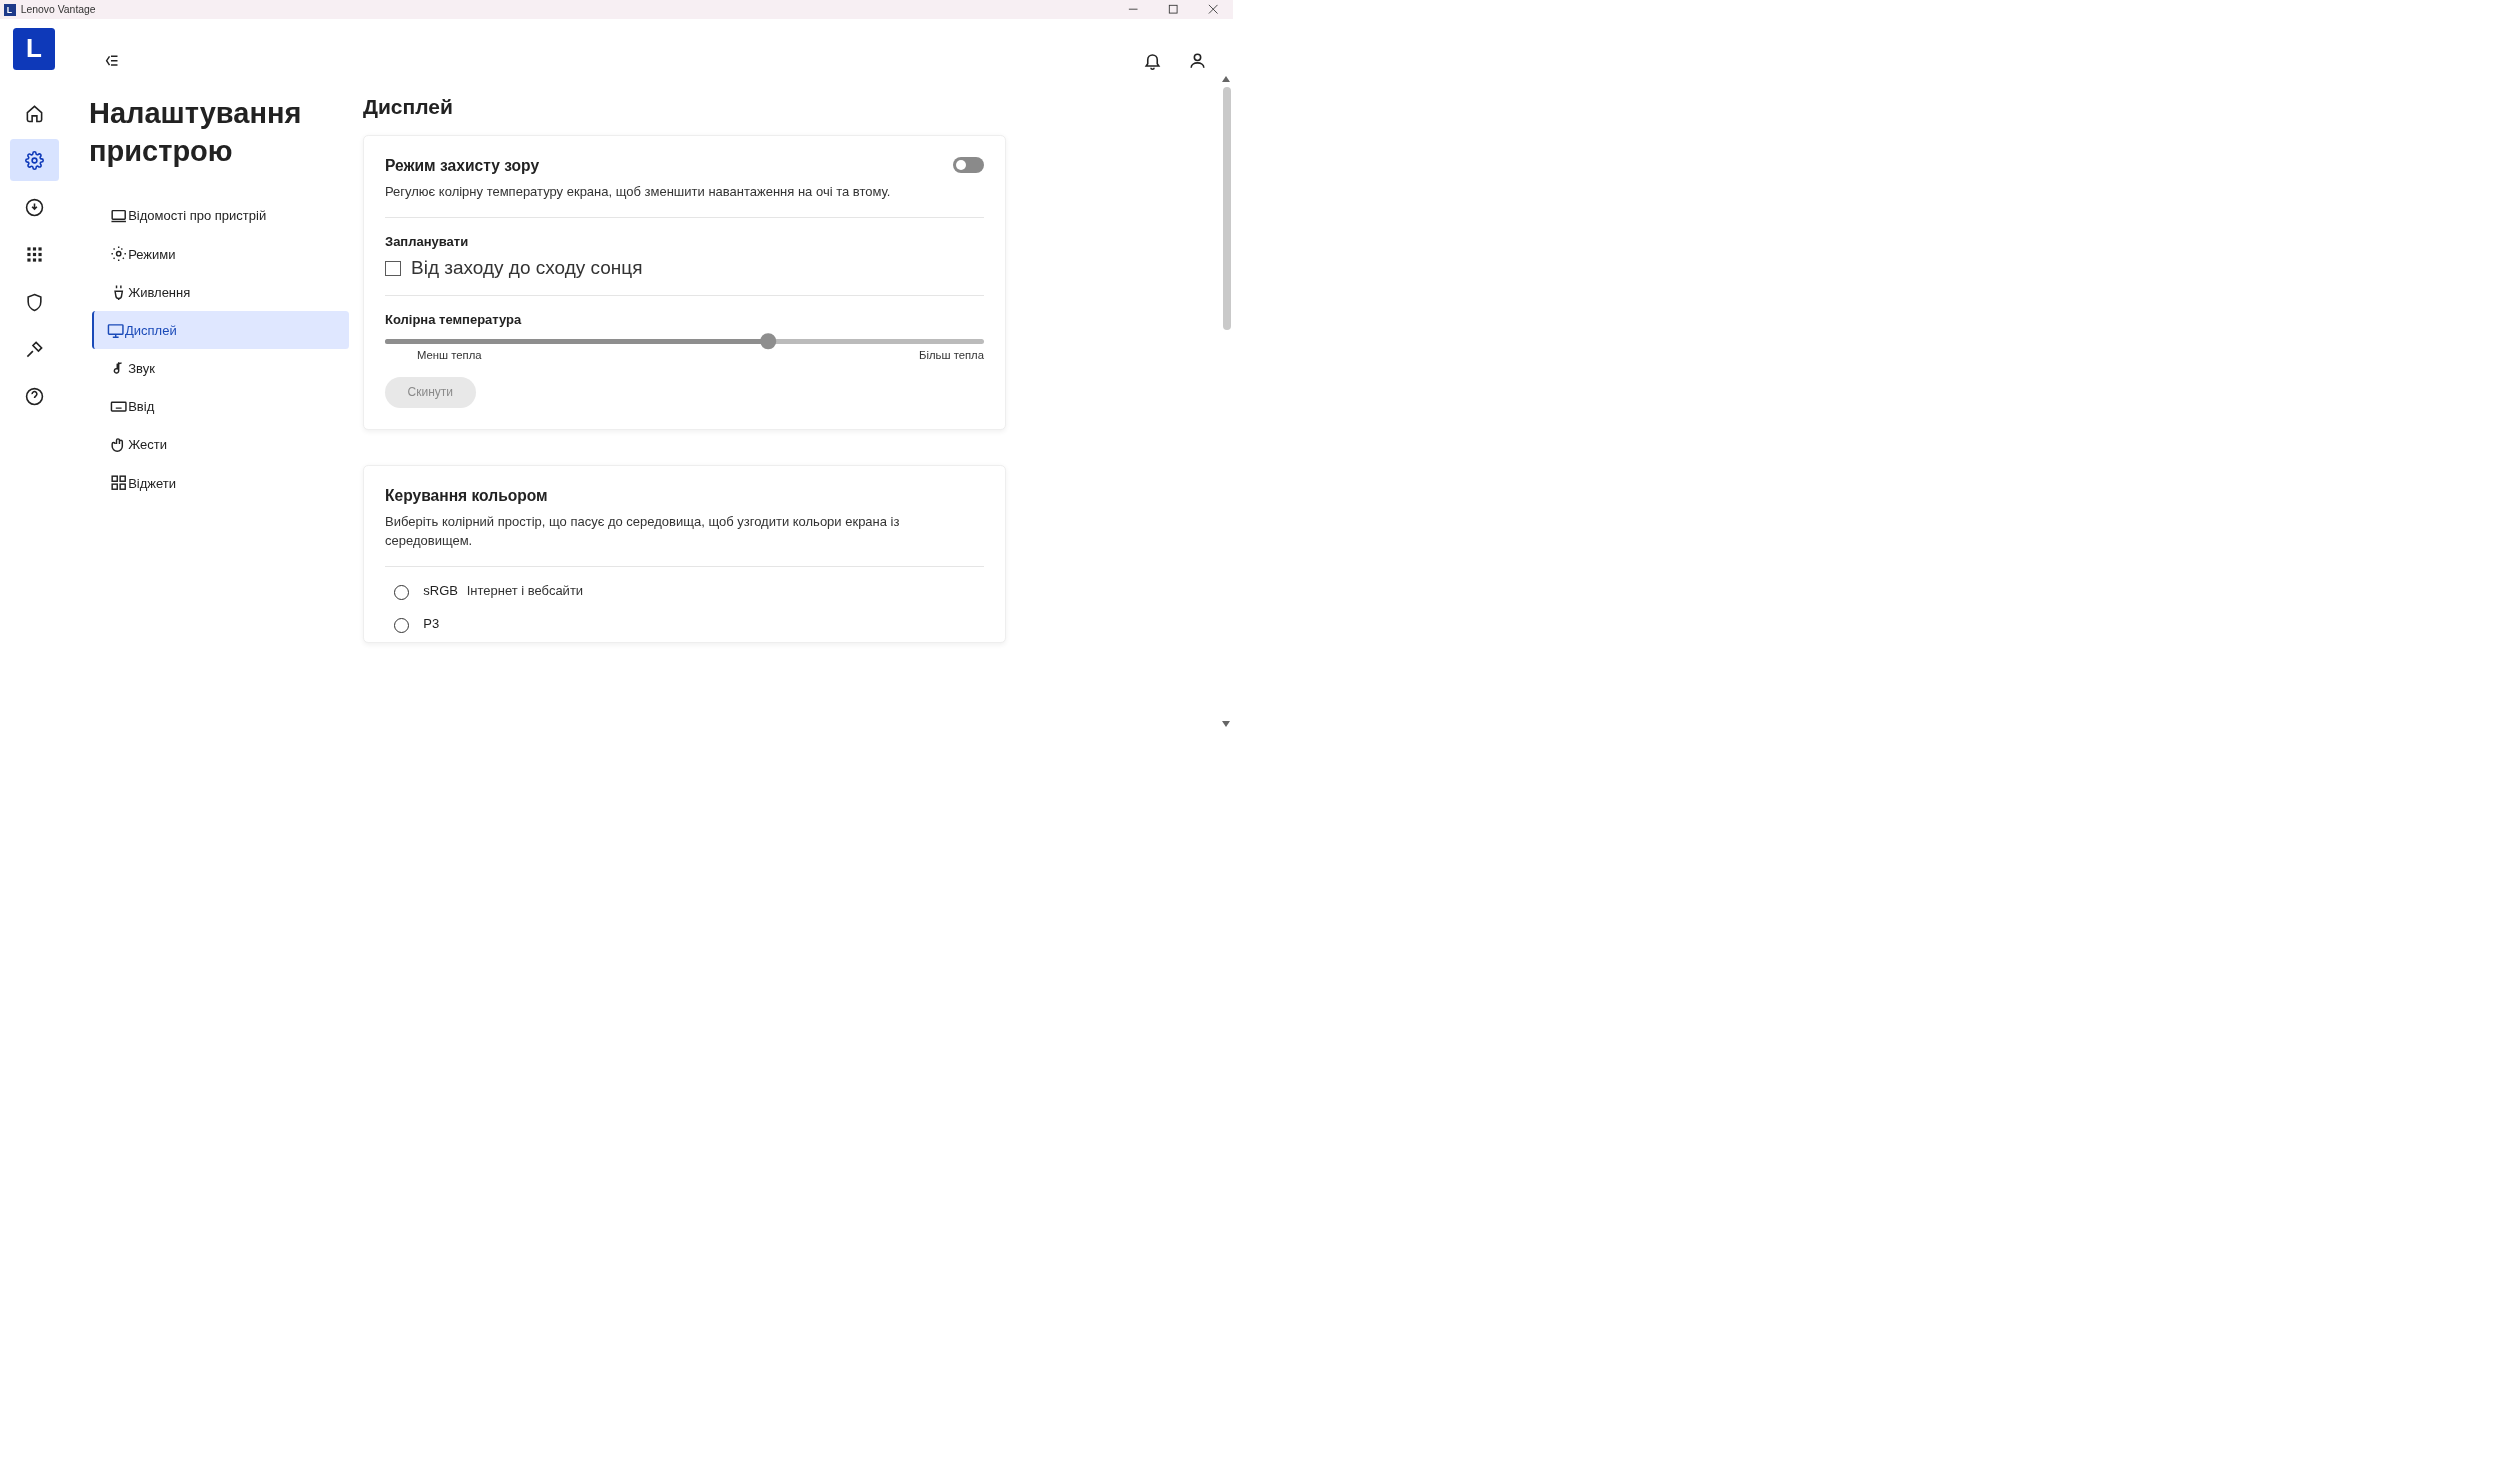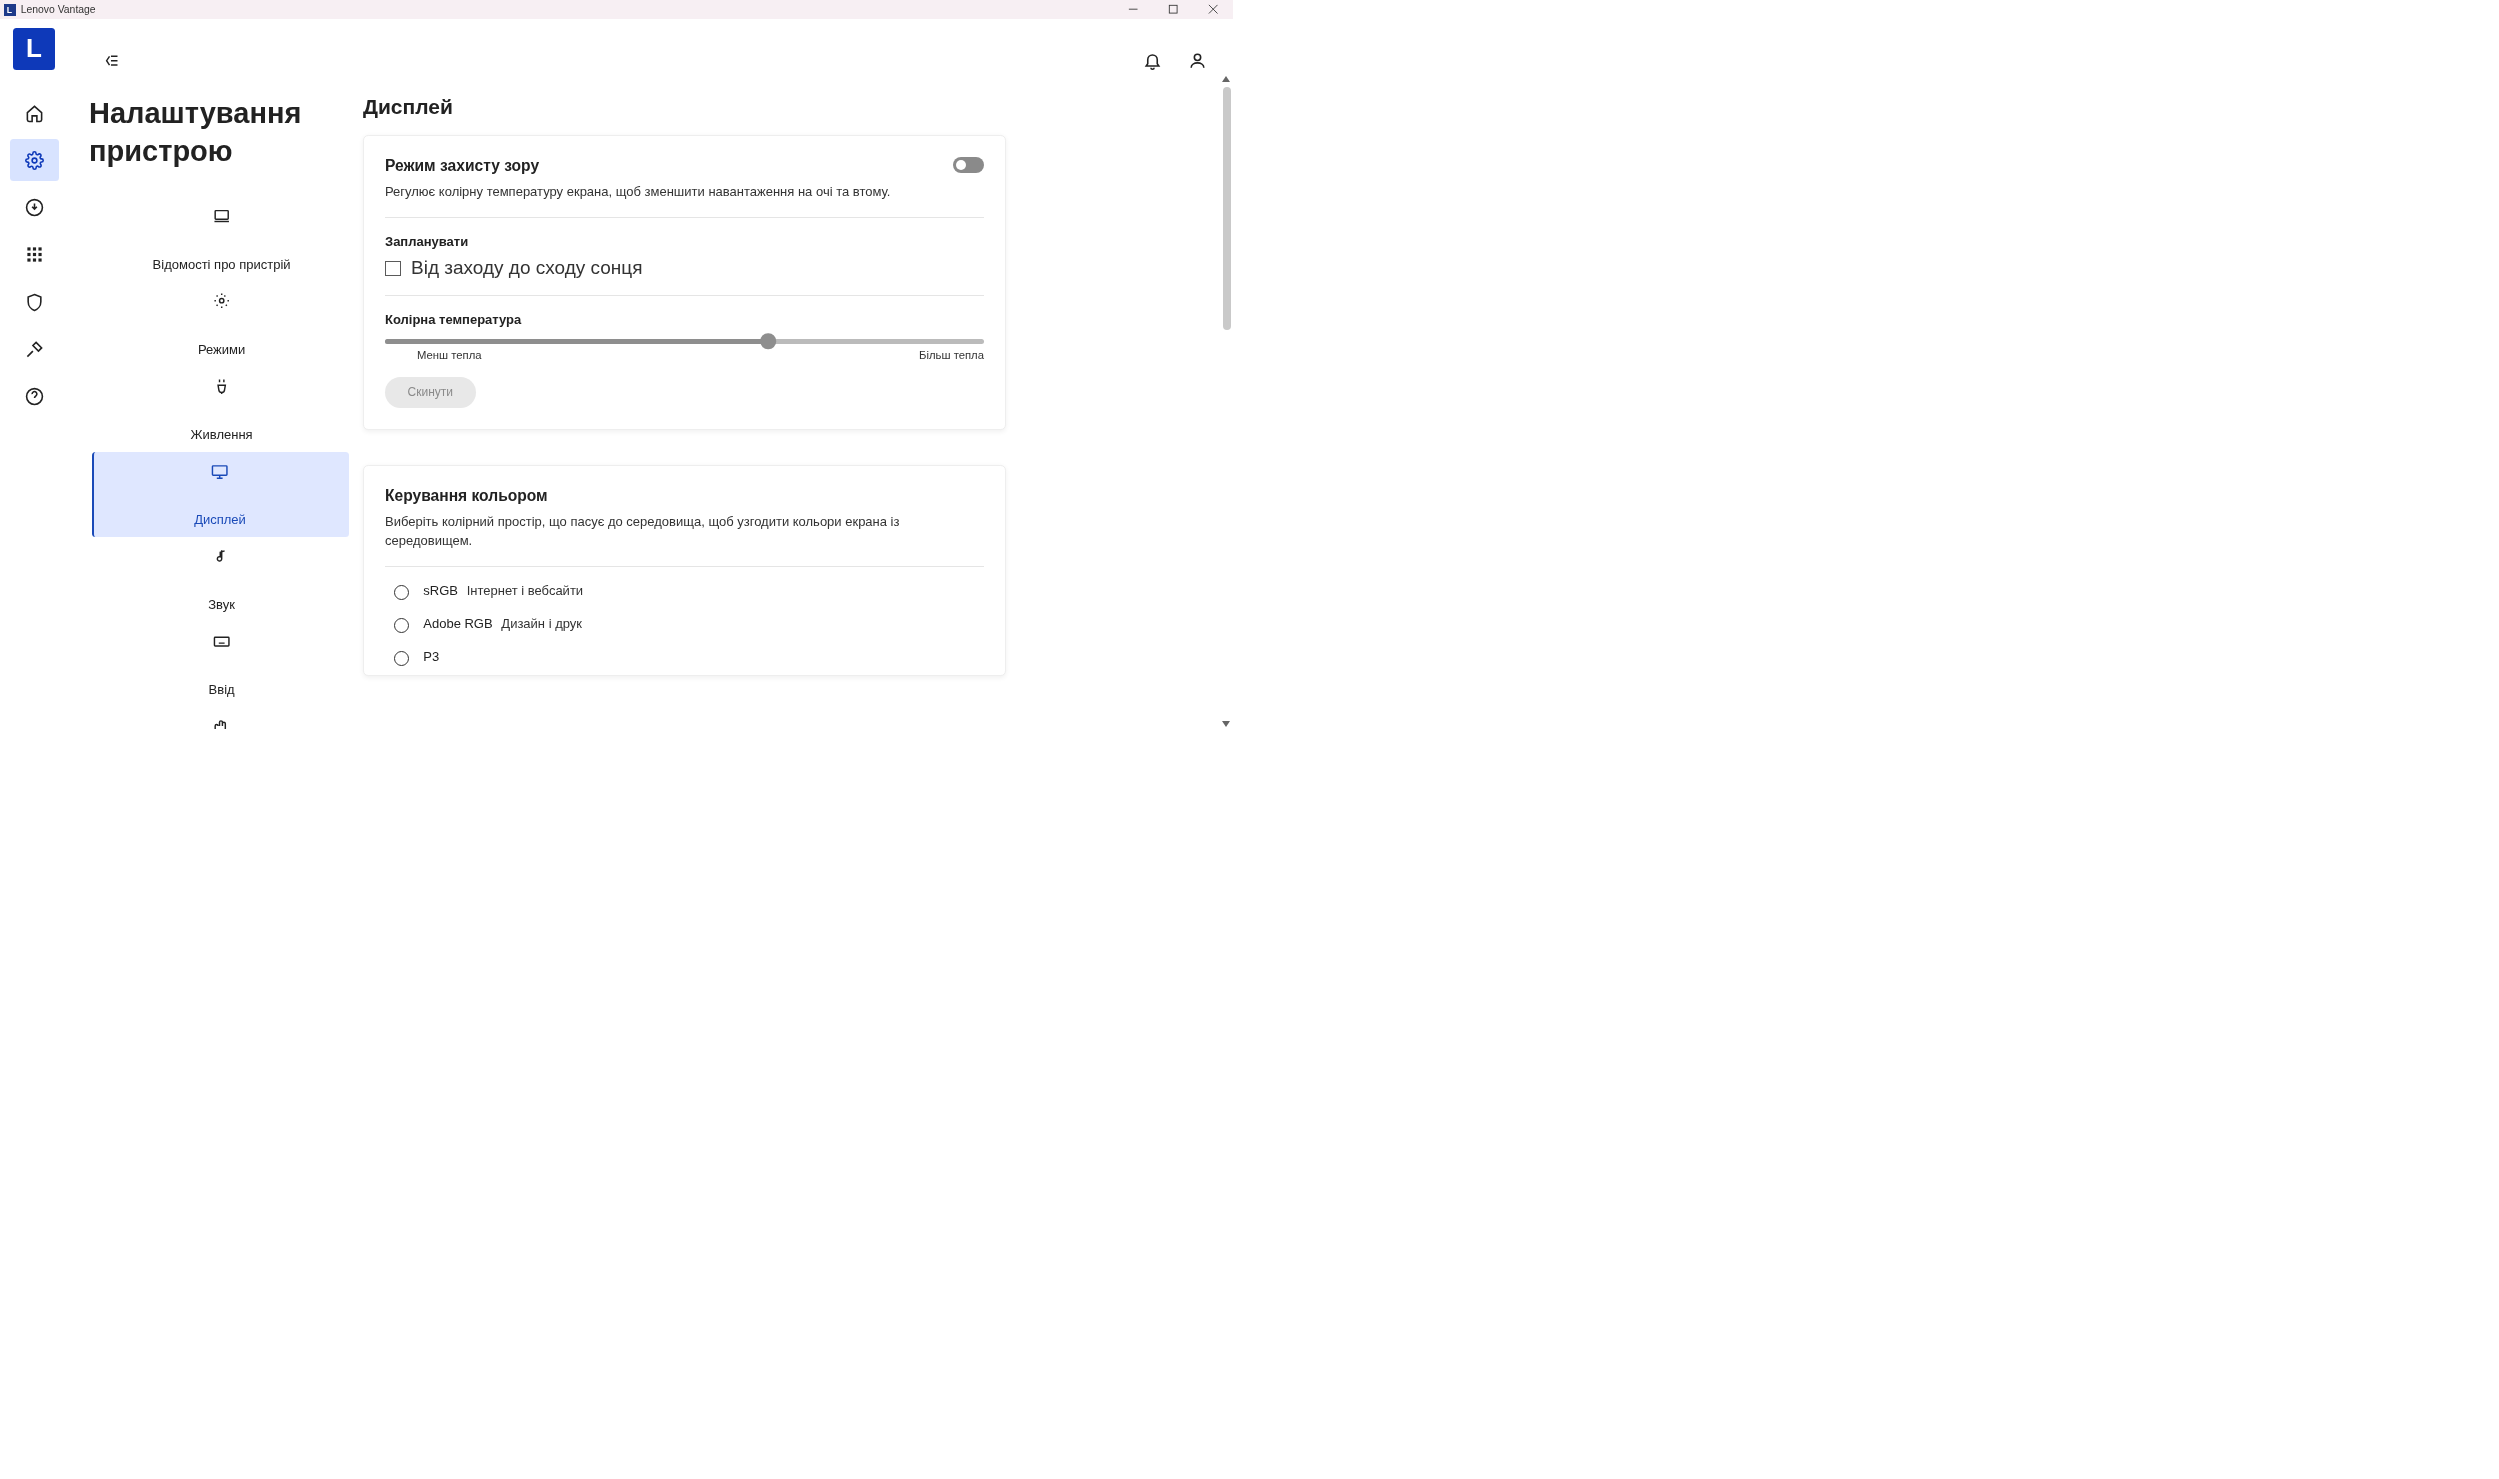--- a/index.html
+++ b/index.html
@@ -24,21 +24,21 @@
 .content { flex:1; display:flex; flex-direction:column; overflow:hidden; }
 .topbar { height:52px; display:flex; align-items:center; justify-content:space-between; padding:0 26px 0 35px; margin-top:17.4px; }
 .top-left svg { width:17.4px; height:17.4px; }
 .top-right { display:flex; gap:26px; }
 .top-right svg { width:19px; height:19px; }
 
 .body { flex:1; display:flex; padding:0 0 0 21px; overflow:hidden; }
 .sidepanel { width:260px; flex-shrink:0; }
 .sp-title { font-size:29px; font-weight:600; color:#222; margin:7px 0 26px 0; line-height:1.3; }
 .sp-menu { list-style:none; }
-.sp-item { display:flex; align-items:center; gap:32px; padding:10.4px 15.6px; font-size:13px; color:#222; cursor:default; border-radius:3.5px; margin-left:5.2px;flex-direction:column; }
+.sp-item { display:flex; align-items:center; gap:1px; padding:10.4px 15.6px; font-size:13px; color:#222; cursor:default; border-radius:3.5px; margin-left:5.2px; }
 .sp-item.active { background:#dfe7ff; color:#1a4ab8; border-left:2.6px solid #1a4ab8; margin-left:2.6px; padding-left:13px; }
 .sp-item svg { width:17.4px; height:17.4px; flex-shrink:0; }
 
 .main { flex:1; padding:0 26px 0 14px; overflow-y:auto; position:relative; }
 .page-title { font-size:21px; font-weight:600; color:#222; margin:7px 0 15.6px 0; }
 .card { background:#fff; border:0.9px solid #eee; border-radius:5.2px; box-shadow:0 1.7px 5.2px rgba(0,0,0,0.06); padding:21px; margin-bottom:35px; max-width:643px; }
 .card-h { display:flex; justify-content:space-between; align-items:flex-start; }
 .card-title { font-size:15.6px; font-weight:600; color:#222; }
 .card-desc { font-size:13px; color:#333; margin-top:7px; line-height:1.5; }
 
@@ -269,27 +269,20 @@
           <div class="radio-item">
             <div class="radio"></div>
             <div class="radio-texts">
               <span class="radio-title">sRGB</span>
               <span class="radio-desc">Інтернет і вебсайти</span>
             </div>
           </div>
           <div class="radio-item">
             <div class="radio"></div>
             <div class="radio-texts">
-              <span class="radio-title">Adobe RGB</span>
-              <span class="radio-desc">Дизайн і друк</span>
-            </div>
-          </div>
-          <div class="radio-item">
-            <div class="radio"></div>
-            <div class="radio-texts">
               <span class="radio-title">P3</span>
             </div>
           </div>
         </div>
 
       </div>
     </div>
   </div>
 </div>
 

